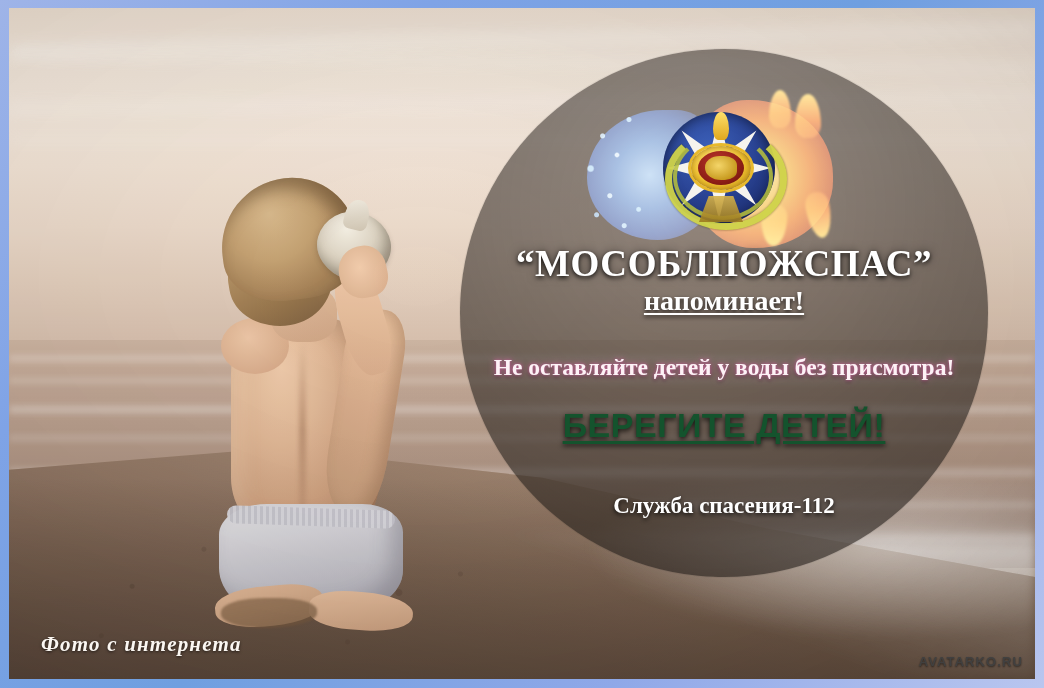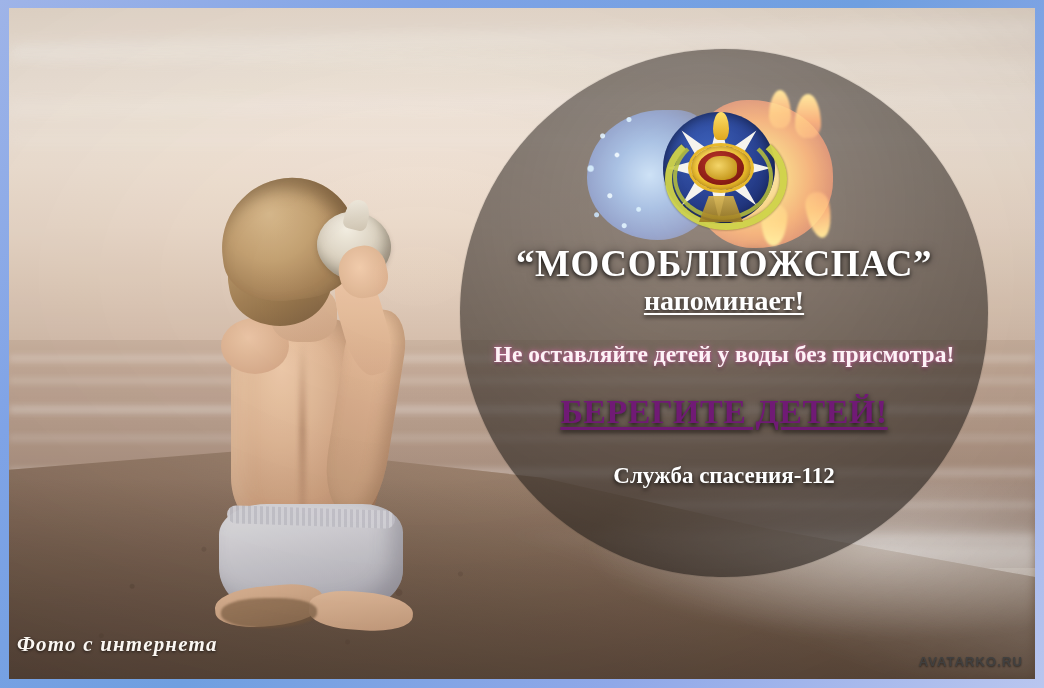--- a/index.html
+++ b/index.html
@@ -336,39 +336,39 @@
   }
   .warn{
     font-family:"Liberation Serif",serif;
     font-weight:bold;font-size:23.5px;
     color:#fdf2f6;
     text-shadow:0 0 7px rgba(214,120,170,.95),
                 0 0 3px rgba(196,96,150,.9),
                 0 2px 4px rgba(0,0,0,.6);
     line-height:1.2;
   }
-  .warn.w1{margin-top:22px;}
+  .warn.w1{margin-top:35px;}
   .warn.w2{margin-top:28px;}
   .bigcall{
-    font-family:Liberation Serif, serif;
-    font-weight:bold;font-size:34px;letter-spacing:.5px;color:#701a75;
+    font-family:Liberation Sans, sans-serif;
+    font-weight:bold;font-size:34px;letter-spacing:.5px;color:#14532d;
     text-decoration:underline;text-underline-offset:4px;text-decoration-thickness:3px;
     text-shadow:0 2px 5px rgba(0,0,0,.8);
     margin-top:25px;
   }
   .service{
     font-family:"Liberation Serif",serif;
     font-weight:bold;font-size:23px;color:#ffffff;
     text-shadow:0 2px 4px rgba(0,0,0,.8);
-    margin-top:32px;
+    margin-top:48px;
   }
 
   
   #photo-credit{
-    position:absolute;left:8px;bottom:22px;
+    position:absolute;left:32px;bottom:22px;
     font-family:"Liberation Serif",serif;
     font-style:italic;font-weight:bold;font-size:21px;color:#fbf7f2;
     letter-spacing:1.2px;
     text-shadow:0 1px 3px rgba(0,0,0,.65);
   }
   #site-watermark{
     position:absolute;right:12px;bottom:10px;
     font-family:"Liberation Sans",sans-serif;
     font-size:13px;font-weight:bold;color:#404040;letter-spacing:1.1px;
     text-shadow:0 1px 2px rgba(0,0,0,.6);

